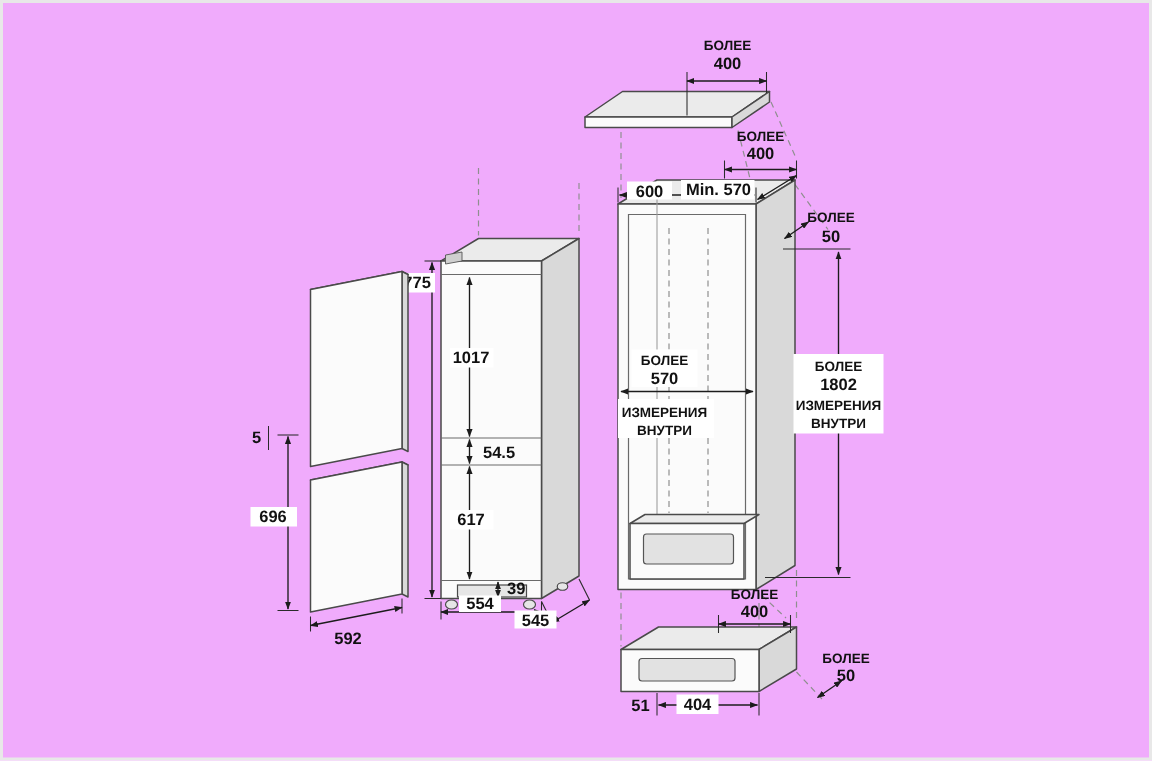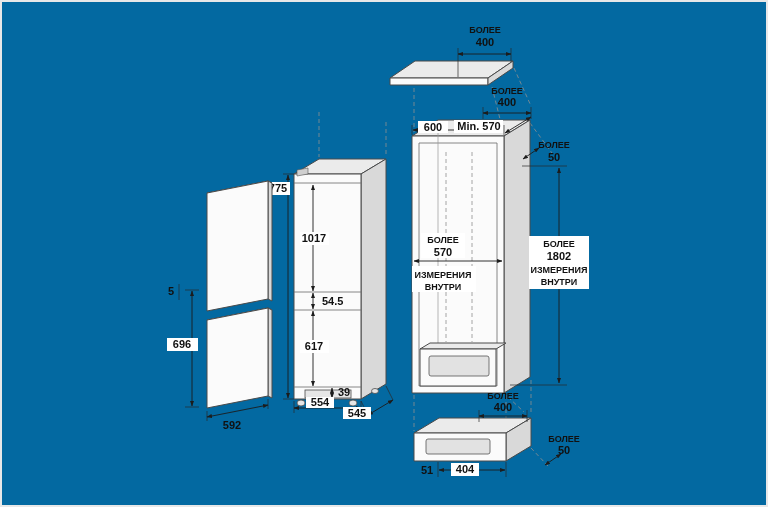--- a/index.html
+++ b/index.html
@@ -1,18 +1,18 @@
 <!DOCTYPE html>
 <html><head>
 <meta charset="utf-8">
 <style>
   html,body{margin:0;padding:0;background:#ffffff;}
   .stage{
     width:768px;height:507px;box-sizing:border-box;
-    background:#0369a1;border:2px solid #e8e8e8;
+    background:#f0abfc;border:2px solid #e8e8e8;
     position:relative;overflow:hidden;
     font-family:"Liberation Sans","DejaVu Sans",sans-serif;
   }
   svg{display:block;}
   text{font-family:"Liberation Sans","DejaVu Sans",sans-serif;fill:#111;font-weight:bold;}
   .t{font-size:11px;text-anchor:middle;}
   .ts{font-size:9px;text-anchor:middle;}
   .tl{text-anchor:start;}
   .f-top{fill:#ebebeb;stroke:#4a4a4a;stroke-width:1;stroke-linejoin:round;}
   .f-front{fill:#fbfbfb;stroke:#4a4a4a;stroke-width:1;stroke-linejoin:round;}

